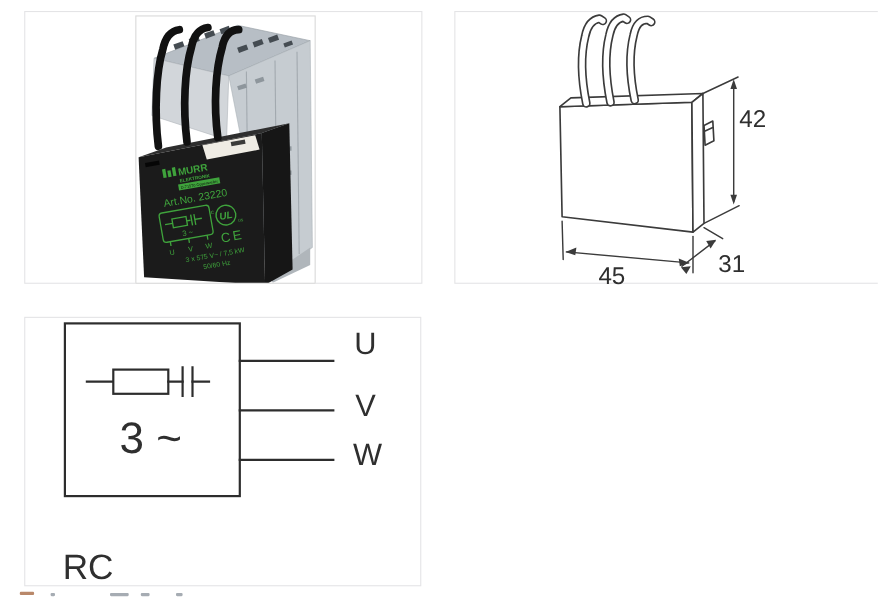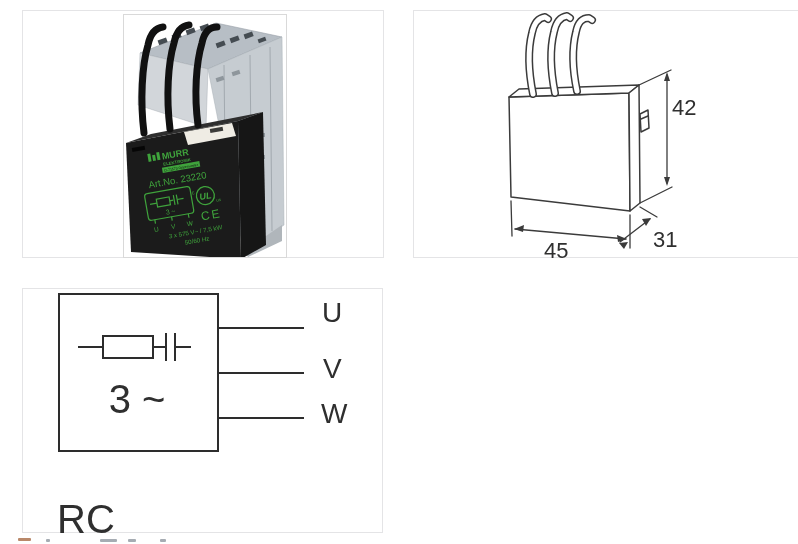--- a/index.html
+++ b/index.html
@@ -4,21 +4,21 @@
 <style>
   html,body{margin:0;padding:0;background:#ffffff;}
   body{width:798px;height:544px;position:relative;overflow:hidden;
        font-family:"Liberation Sans","DejaVu Sans",sans-serif;color:#2e2e2e;}
   .panel{position:absolute;background:#fff;border:1px solid #e4e4e6;box-sizing:border-box;}
   .abs{position:absolute;}
   .lbl{position:absolute;color:#2f2f2f;line-height:1;white-space:nowrap;}
   .dim-num{font-size:22px;}
   .term{font-size:28px;}
   .phase{font-size:40px;}
-  .rc{font-size:40px;}
+  .rc{font-size:32px;}
   svg{display:block;}
   .mark{position:absolute;height:3px;border-radius:1px;}
 </style>
 </head>
 <body>
 
 <div class="panel" style="left:22px;top:10px;width:362px;height:248px;">
   <div class="abs" style="left:100px;top:3px;width:162px;height:242px;border:1px solid #d9d9d9;background:#fff;box-sizing:content-box;">
     <svg width="162" height="242" viewBox="0 0 162 242">
 

